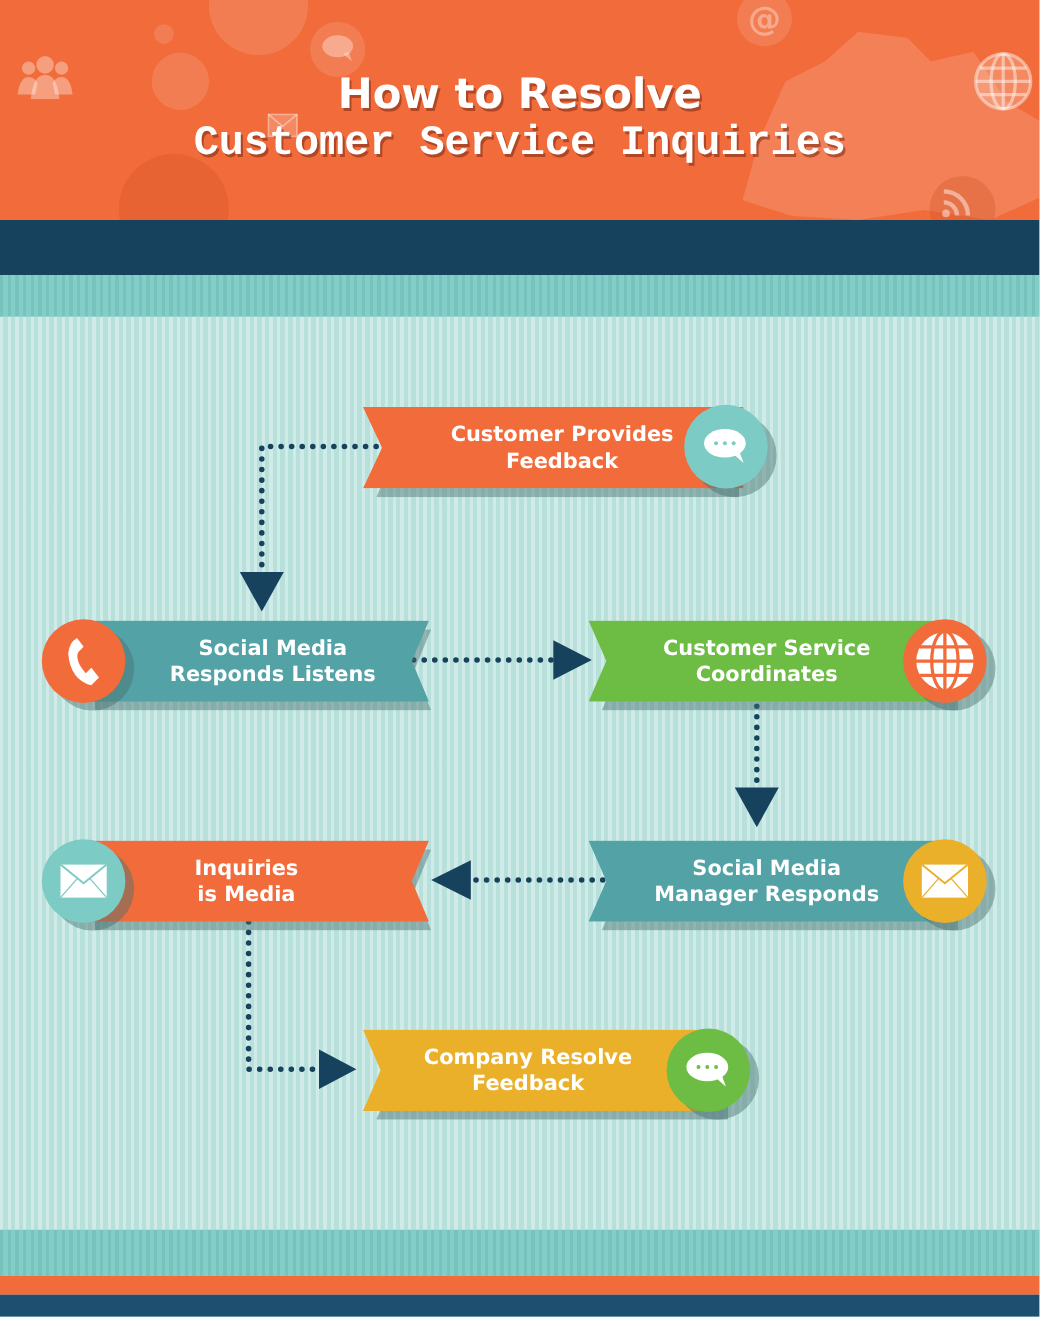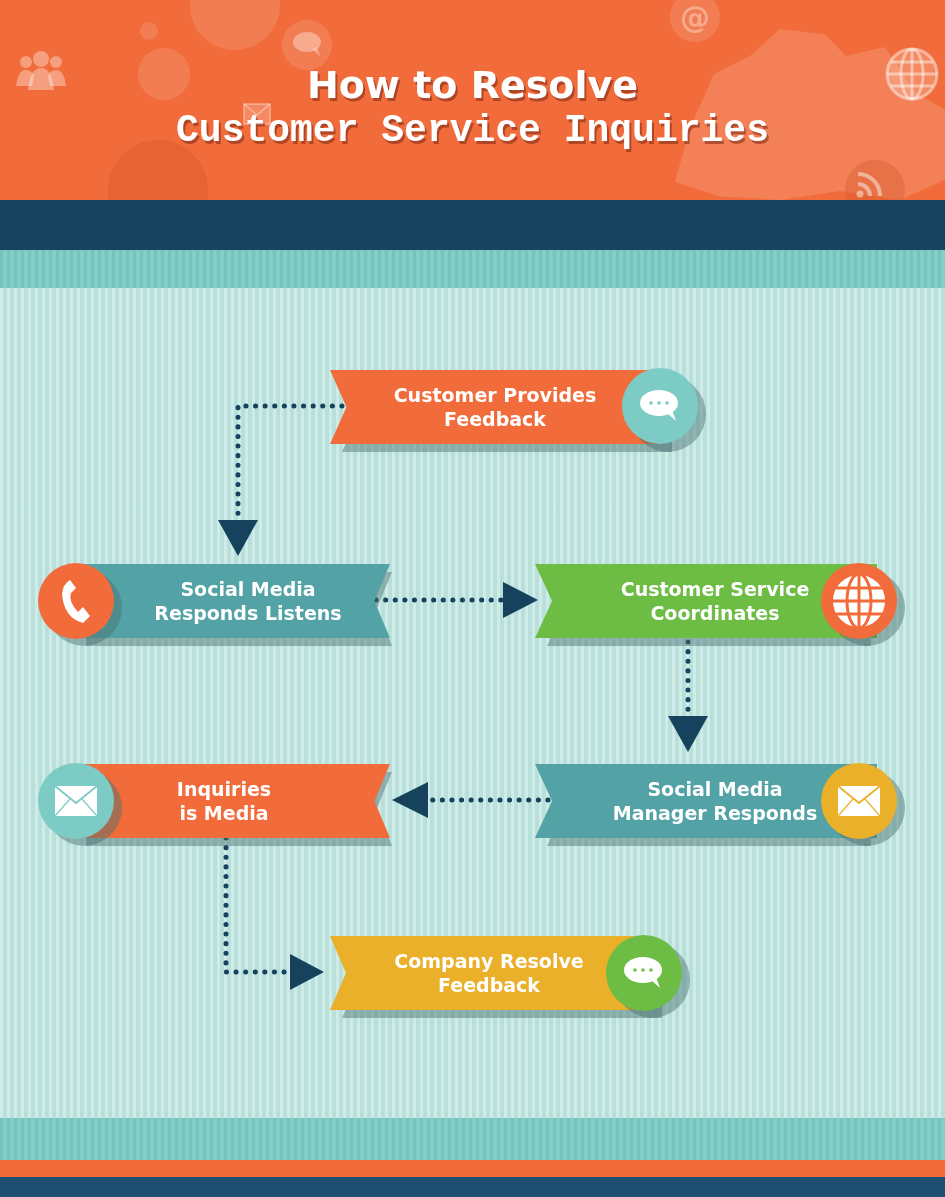--- a/index.html
+++ b/index.html
@@ -42,21 +42,21 @@
     background-image: repeating-linear-gradient(90deg, rgba(255,255,255,0.22) 0 3px, rgba(120,190,180,0.14) 3px 7px);
   }
   .orange-band { position: absolute; left: 0; top: 1160px; width: 945px; height: 17px; background: #f26c3b; }
   .navy-foot { position: absolute; left: 0; top: 1177px; width: 945px; height: 20px; background: #1f4f70; }
 
   
   .step { position: absolute; height: 74px; }
   .ribbon {
     position: absolute; top: 0; height: 74px;
     display: flex; flex-direction: column; align-items: center; justify-content: center;
-    color: #fff; font-weight: bold; font-size: 19px; line-height: 24px; text-align: center; padding-left: 18px;
+    color: #fff; font-weight: bold; font-size: 19px; line-height: 24px; text-align: center;
   }
   .shadow { position: absolute; top: 8px; height: 74px; background: rgba(70,110,110,0.45); }
   .notch-left { clip-path: polygon(0 0, 100% 0, 100% 100%, 0 100%, 5% 50%); }
   .notch-right { clip-path: polygon(0 0, 100% 0, 95% 50%, 100% 100%, 0 100%); }
   .circle {
     position: absolute; width: 76px; height: 76px; border-radius: 50%;
     display: flex; align-items: center; justify-content: center;
   }
   .circle-shadow { position: absolute; width: 76px; height: 76px; border-radius: 50%; background: rgba(70,110,110,0.45); }
 
@@ -140,21 +140,21 @@
     <polygon points="218,520 258,520 238,556"></polygon>
     <polygon points="503,582 538,600 503,618"></polygon>
     <polygon points="668,716 708,716 688,752"></polygon>
     <polygon points="428,782 392,800 428,818"></polygon>
     <polygon points="290,954 324,972 290,990"></polygon>
   </g>
 </svg>
 
 <div class="step" style="left:330px;top:370px;width:380px;">
   <div class="shadow notch-left" style="left:12px;width:330px;"></div>
-  <div class="ribbon notch-left" style="left:0;width:330px;background:#f26c3b;padding-left:0;">
+  <div class="ribbon notch-left" style="left:0;width:330px;background:#f26c3b;padding-left:16px;">
     <span>Customer Provides</span>
     <span>Feedback</span>
   </div>
   <div class="circle-shadow" style="left:300px;top:6px;"></div>
   <div class="circle" style="left:292px;top:-2px;background:#7ccbc4;">
     <svg width="44" height="36" viewBox="0 0 44 36">
       <ellipse cx="21" cy="15" rx="19" ry="13" fill="#fff"></ellipse>
       <path d="M28 24 L38 33 L34 22Z" fill="#fff"></path>
       <circle cx="13" cy="15" r="1.8" fill="#7ccbc4"></circle>
         <circle cx="21" cy="15" r="1.8" fill="#7ccbc4"></circle>

